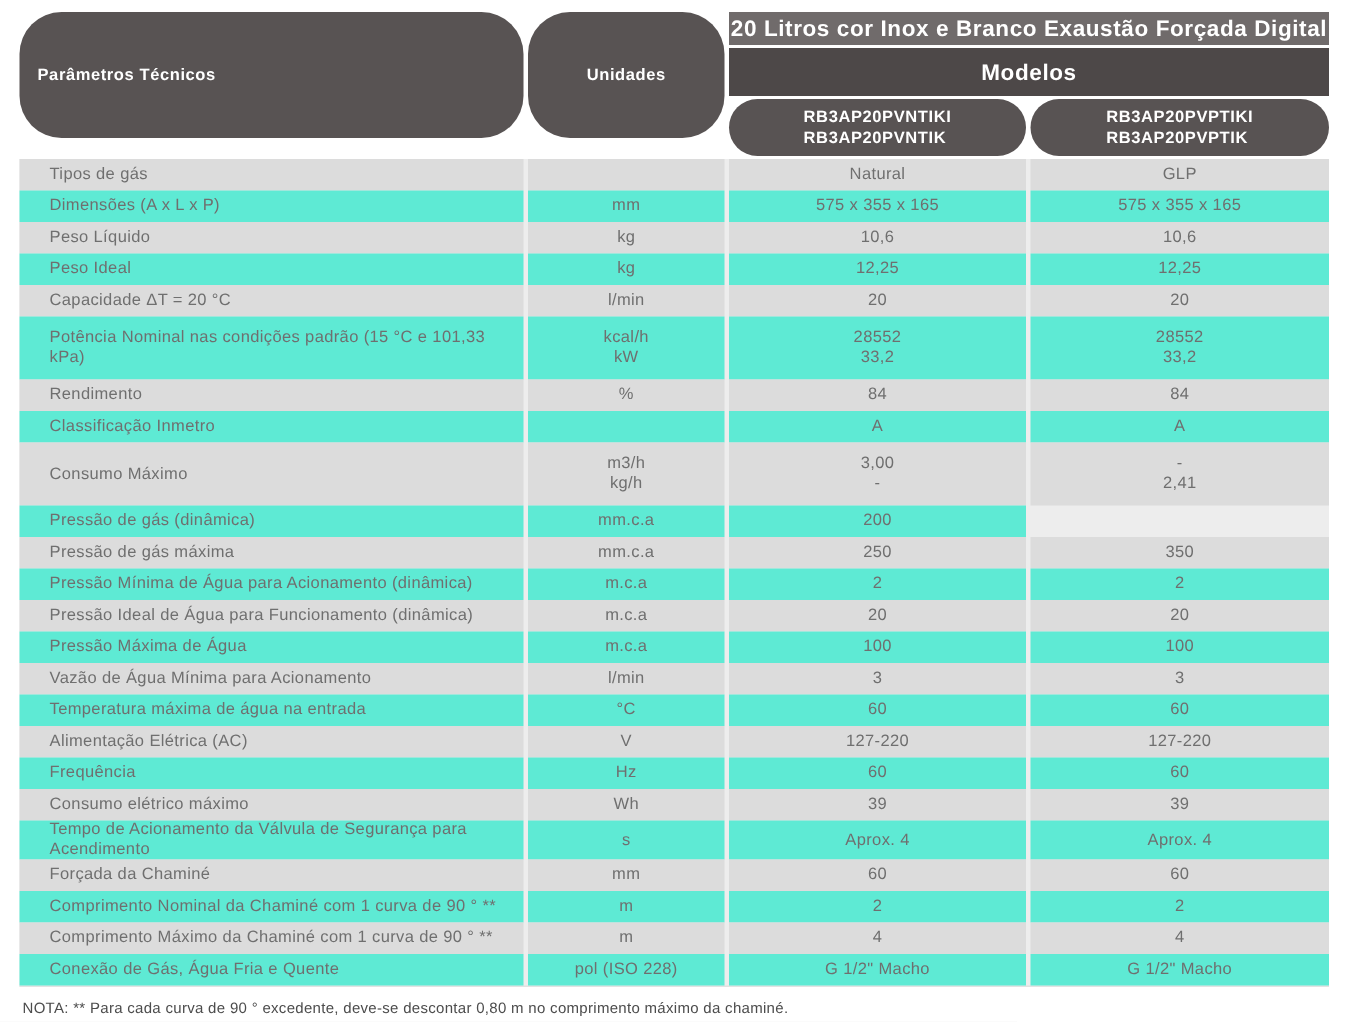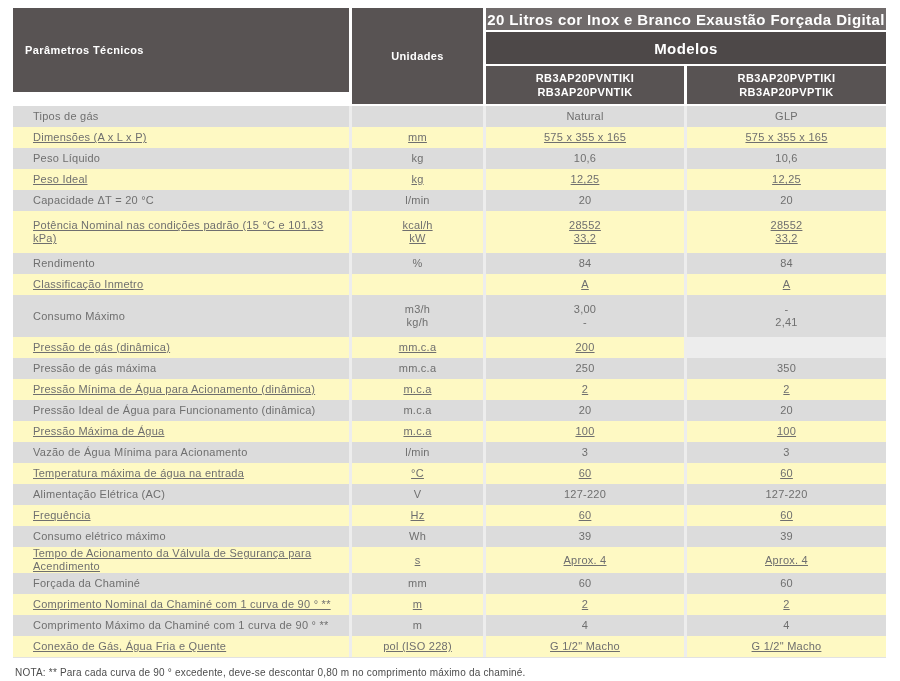--- a/index.html
+++ b/index.html
@@ -23,29 +23,30 @@
     grid-template-columns: 336px 131px 400px;
     column-gap: 3px;
   }
   .hcell {
     background: #585353;
     color: #ffffff;
     font-size: 11px;
     font-weight: bold;
     letter-spacing: 0.4px;
     box-sizing: border-box;
+    border-radius: 28px;
   }
   .param-head {
     height: 84px;
     display: flex;
     align-items: center;
     padding-left: 12px;
   }
   .unit-head {
-    height: 96px;
+    height: 84px;
     display: flex;
     align-items: center;
     justify-content: center;
   }
   .models-block {
     display: flex;
     flex-direction: column;
     row-gap: 2px;
   }
   .band {
@@ -62,37 +63,36 @@
   .model-names {
     display: grid;
     grid-template-columns: 198px 199px;
     column-gap: 3px;
     height: 38px;
   }
   .model-name {
     display: flex;
     align-items: center;
     justify-content: center;
-    text-align: center;
     white-space: pre-line;
     line-height: 14px;
   }
   
   .rows {
     margin-top: 2px;
     background: #ededed;
     border-bottom: 1px solid #e2e2e2;
   }
   .row {
     display: grid;
     grid-template-columns: 336px 131px 198px 199px;
     column-gap: 3px;
   }
   .row.gray  .cell { background: #dcdcdc; }
-  .row.white .cell { background: #fef9c3; text-decoration: underline; }
+  .row.white .cell { background: #5eead4; }
   .cell {
     min-height: 21px;
     display: flex;
     align-items: center;
     box-sizing: border-box;
     font-size: 11px;
     color: #6f6f6f;
     letter-spacing: 0.25px;
     line-height: 13px;
     white-space: pre-line;

